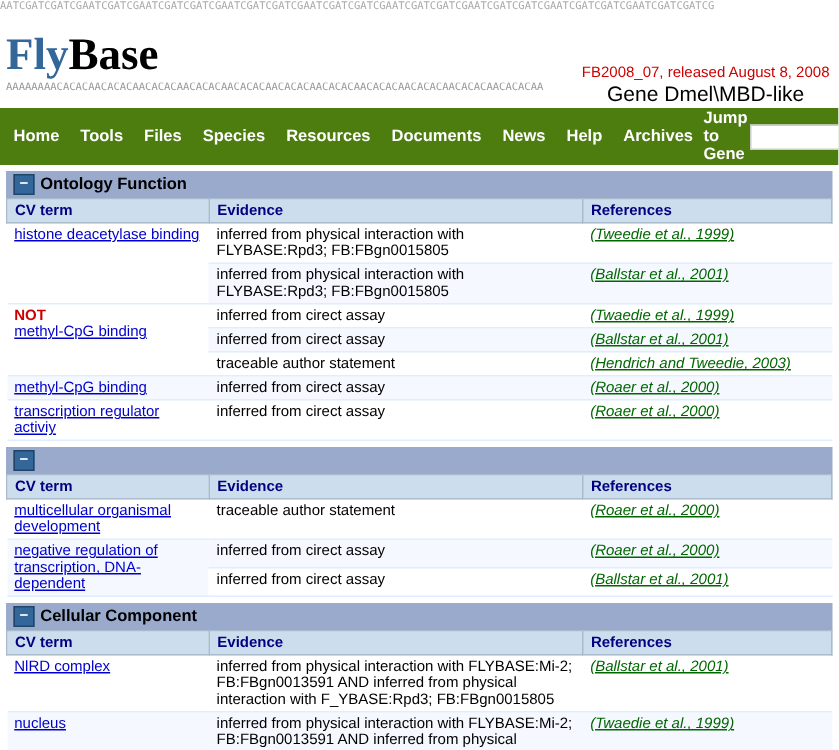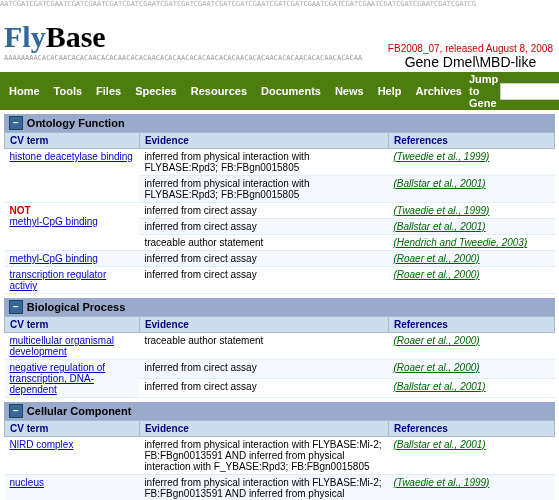--- a/index.html
+++ b/index.html
@@ -254,21 +254,20 @@
             <span class="ref-link">(Roaer et al., 2000)</span>
           </td>
         </tr>
       </tbody>
     </table>
   </div>
 
   <div style="margin-top:4px;">
     <div class="subsection-header">
       <span class="subsection-minus">−</span>
-      <span>Biological Process</span>
     </div>
     <table class="go-table">
       <thead>
         <tr>
           <th class="col-cv">CV term</th>
           <th class="col-ev">Evidence</th>
           <th class="col-ref">References</th>
         </tr>
       </thead>
       <tbody>

